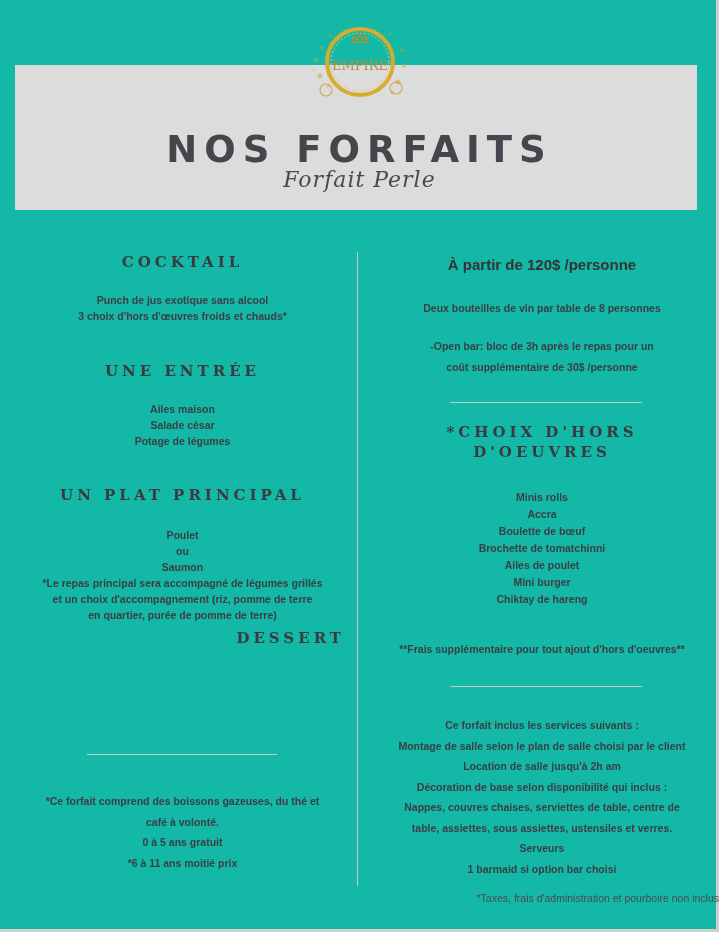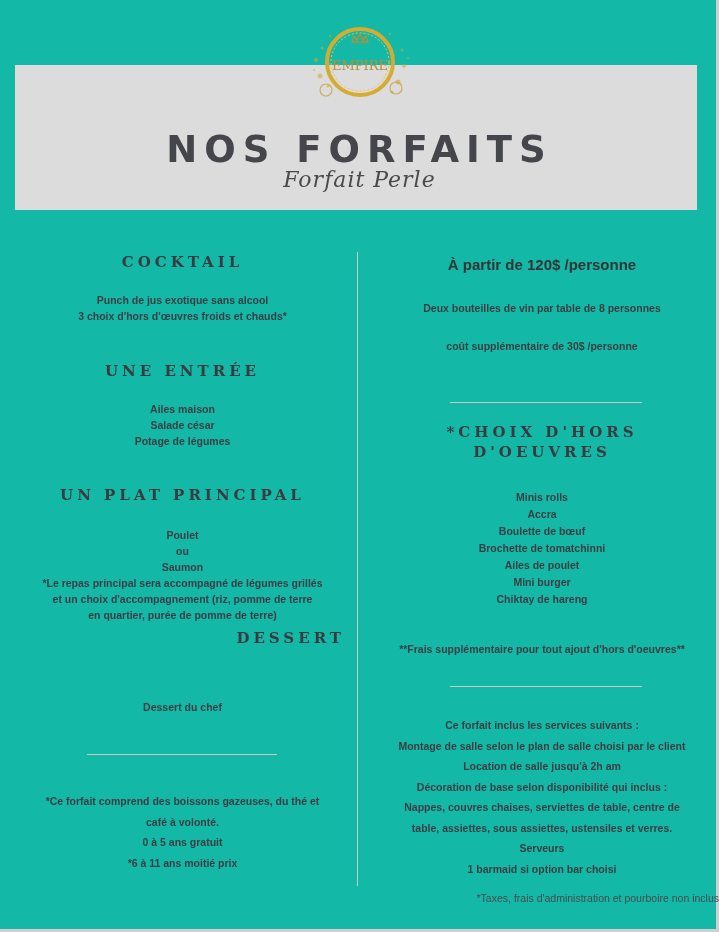--- a/index.html
+++ b/index.html
@@ -122,40 +122,38 @@
     <div class="text" style="top:527px;">
       <div>Poulet</div>
       <div>ou</div>
       <div>Saumon</div>
       <div>*Le repas principal sera accompagné de légumes grillés</div>
       <div>et un choix d'accompagnement (riz, pomme de terre</div>
       <div>en quartier, purée de pomme de terre)</div>
     </div>
 
     <div class="heading" style="top:629px;text-align:right;">DESSERT</div>
-    <div class="text" style="top:699px;">
-      <div>Dessert du chef</div>
-    </div>
 
     <div class="hline" style="left:67px;top:754px;width:190px;"></div>
 
     <div class="text loose" style="top:791px;">
       <div>*Ce forfait comprend des boissons gazeuses, du thé et</div>
       <div>café à volonté.</div>
       <div>0 à 5 ans gratuit</div>
       <div>*6 à 11 ans moitié prix</div>
     </div>
   </div>
 
   <div class="col col-right" style="top:0;height:932px;">
     <div class="price" style="top:256px;">À partir de 120$ /personne</div>
     <div class="text" style="top:300px;">
       <div>Deux bouteilles de vin par table de 8 personnes</div>
     </div>
     <div class="text loose" style="top:336px;">
+      <div>-Open bar: bloc de 3h après le repas pour un</div>
       <div>coût supplémentaire de 30$ /personne</div>
     </div>
 
     <div class="hline" style="left:78px;top:402px;width:192px;"></div>
 
     <div class="heading" style="top:422px;line-height:20px;">
       <div>*CHOIX D'HORS</div>
       <div>D'OEUVRES</div>
     </div>
     <div class="text" style="top:489px;line-height:17px;">

